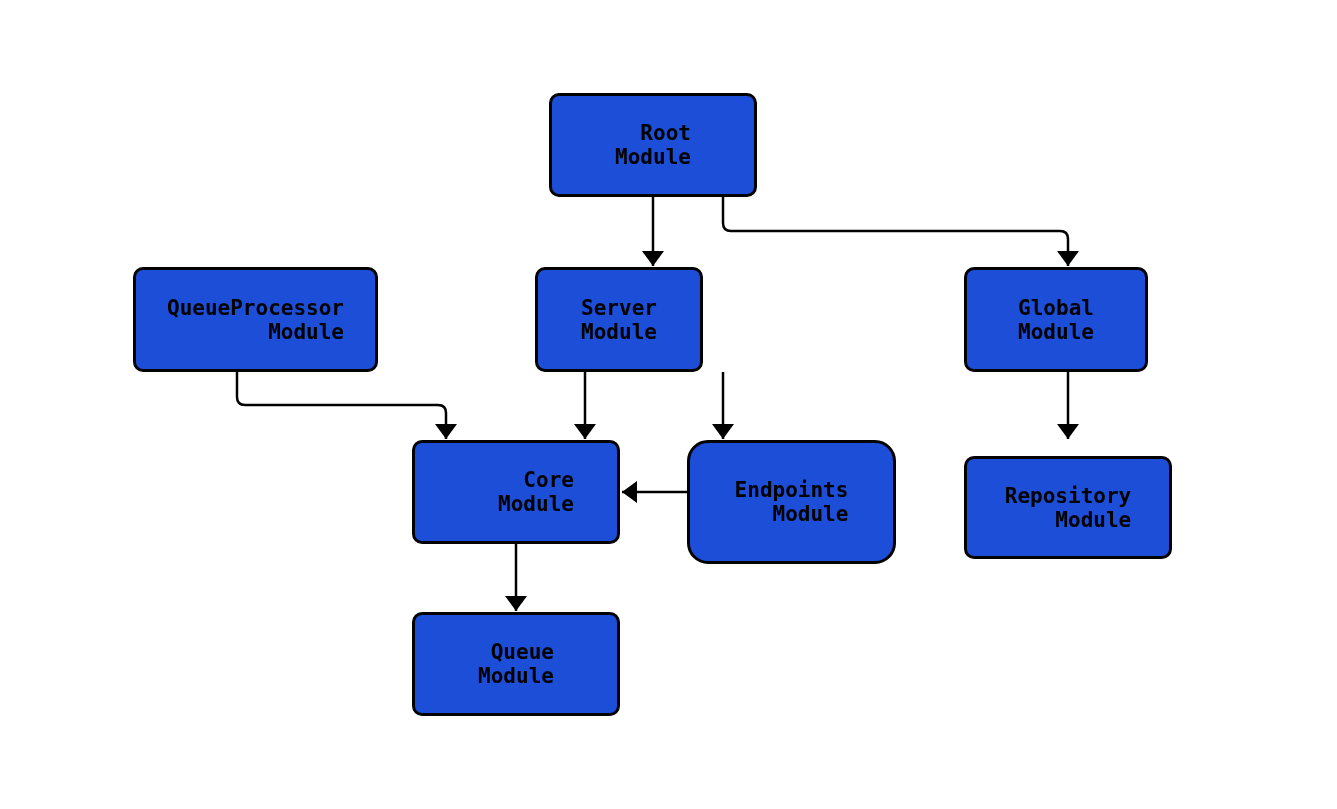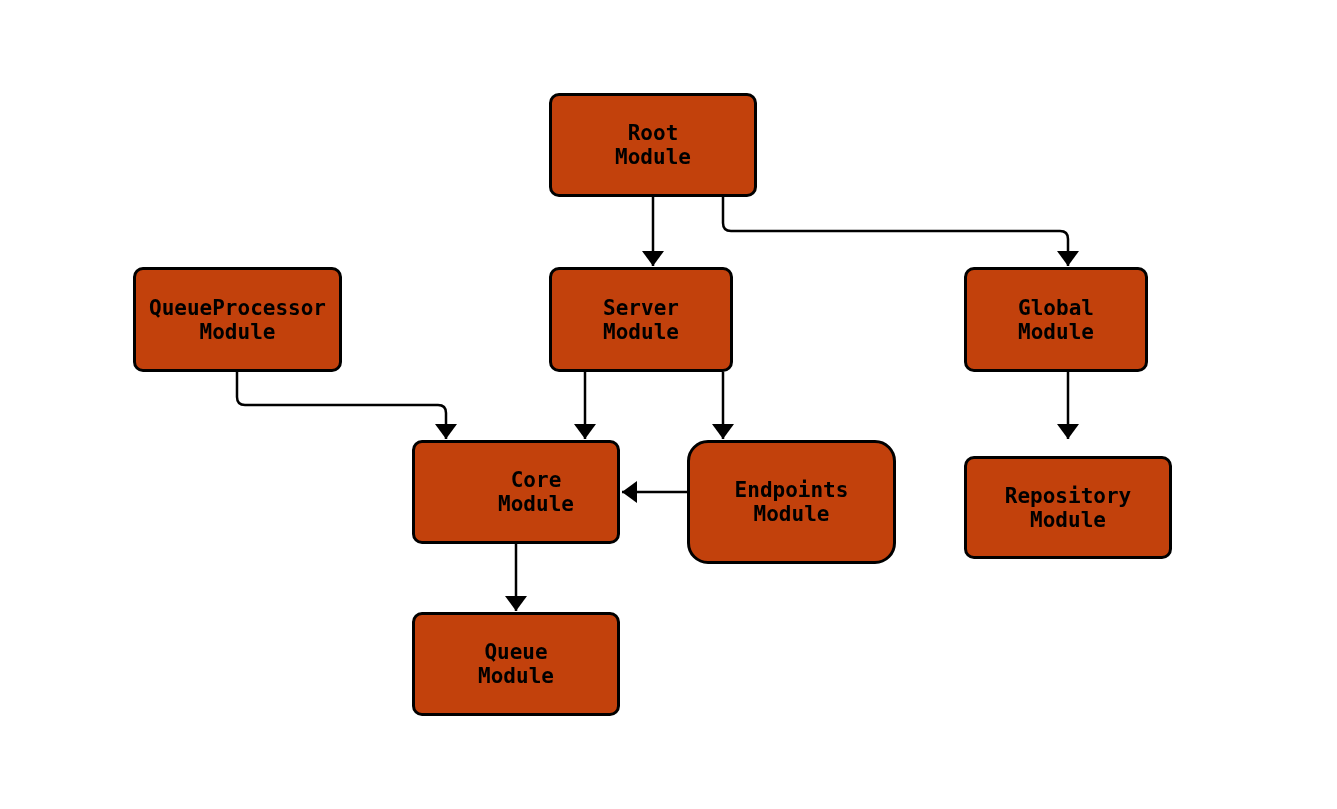--- a/index.html
+++ b/index.html
@@ -26,23 +26,23 @@
     fill: none;
     stroke: #000000;
     stroke-width: 2.5;
   }
   .node {
     position: absolute;
     box-sizing: border-box;
     display: flex;
     align-items: center;
     justify-content: center;
-    text-align: center;
+    text-align: right;
     white-space: pre-line;
-    background: #c2410c;
+    background: #1d4ed8;
     border: 3px solid #000000;
     border-radius: 10px;
     color: #000000;
     font-weight: bold;
     font-size: 21px;
     line-height: 24px;
     letter-spacing: 0px;
   }
 </style>
 </head>
@@ -62,23 +62,23 @@
         <path class="edge" d="M585,372 L585,439" marker-end="url(#arrowhead)"></path>
         <path class="edge" d="M723,372 L723,439" marker-end="url(#arrowhead)"></path>
         <path class="edge" d="M687,492 L622,492" marker-end="url(#arrowhead)"></path>
         <path class="edge" d="M1068,372 L1068,439" marker-end="url(#arrowhead)"></path>
         <path class="edge" d="M516,544 L516,611" marker-end="url(#arrowhead)"></path>
       </g>
   </svg>
   <div id="node-layer">
       <div class="node" style="left: 549px; top: 93px; width: 208px; height: 104px;"><span>Root
 Module</span></div>
-      <div class="node" style="left: 133px; top: 267px; width: 209px; height: 105px;"><span>QueueProcessor
+      <div class="node" style="left: 133px; top: 267px; width: 245px; height: 105px;"><span>QueueProcessor
 Module</span></div>
-      <div class="node" style="left: 549px; top: 267px; width: 184px; height: 105px;"><span>Server
+      <div class="node" style="left: 535px; top: 267px; width: 168px; height: 105px;"><span>Server
 Module</span></div>
       <div class="node" style="left: 964px; top: 267px; width: 184px; height: 105px;"><span>Global
 Module</span></div>
       <div class="node" style="left: 412px; top: 440px; width: 208px; height: 104px; padding-left: 40px;"><span>Core
 Module</span></div>
       <div class="node" style="left: 687px; top: 440px; width: 209px; height: 124px; border-radius: 21px;"><span>Endpoints
 Module</span></div>
       <div class="node" style="left: 964px; top: 456px; width: 208px; height: 103px;"><span>Repository
 Module</span></div>
       <div class="node" style="left: 412px; top: 612px; width: 208px; height: 104px;"><span>Queue

